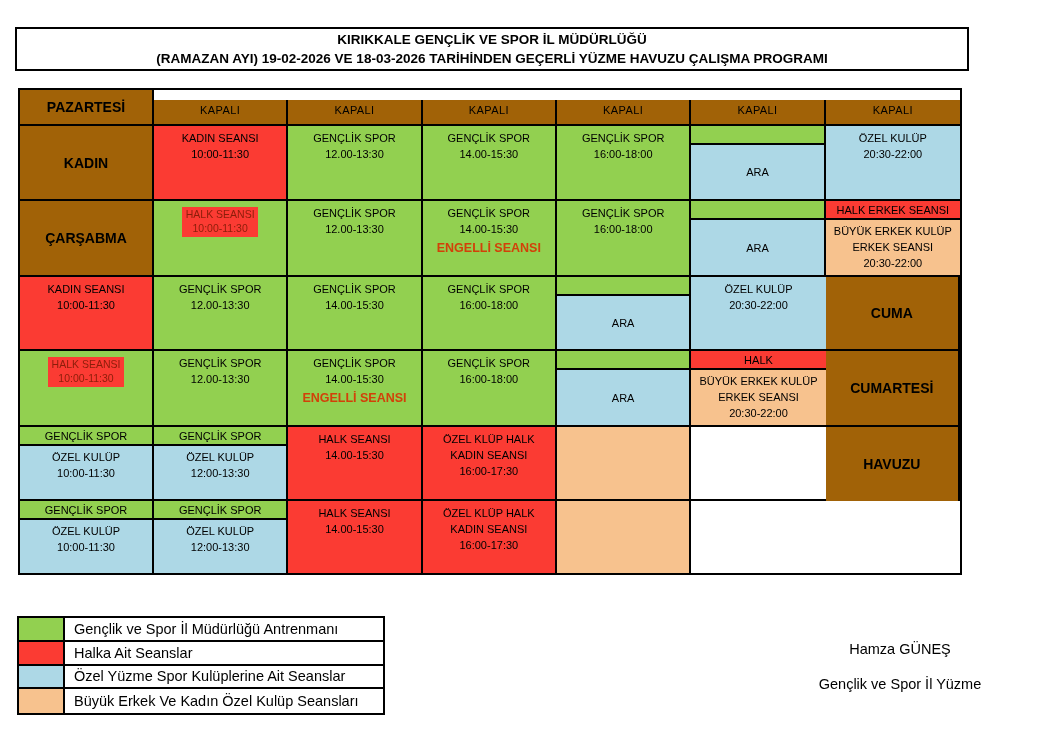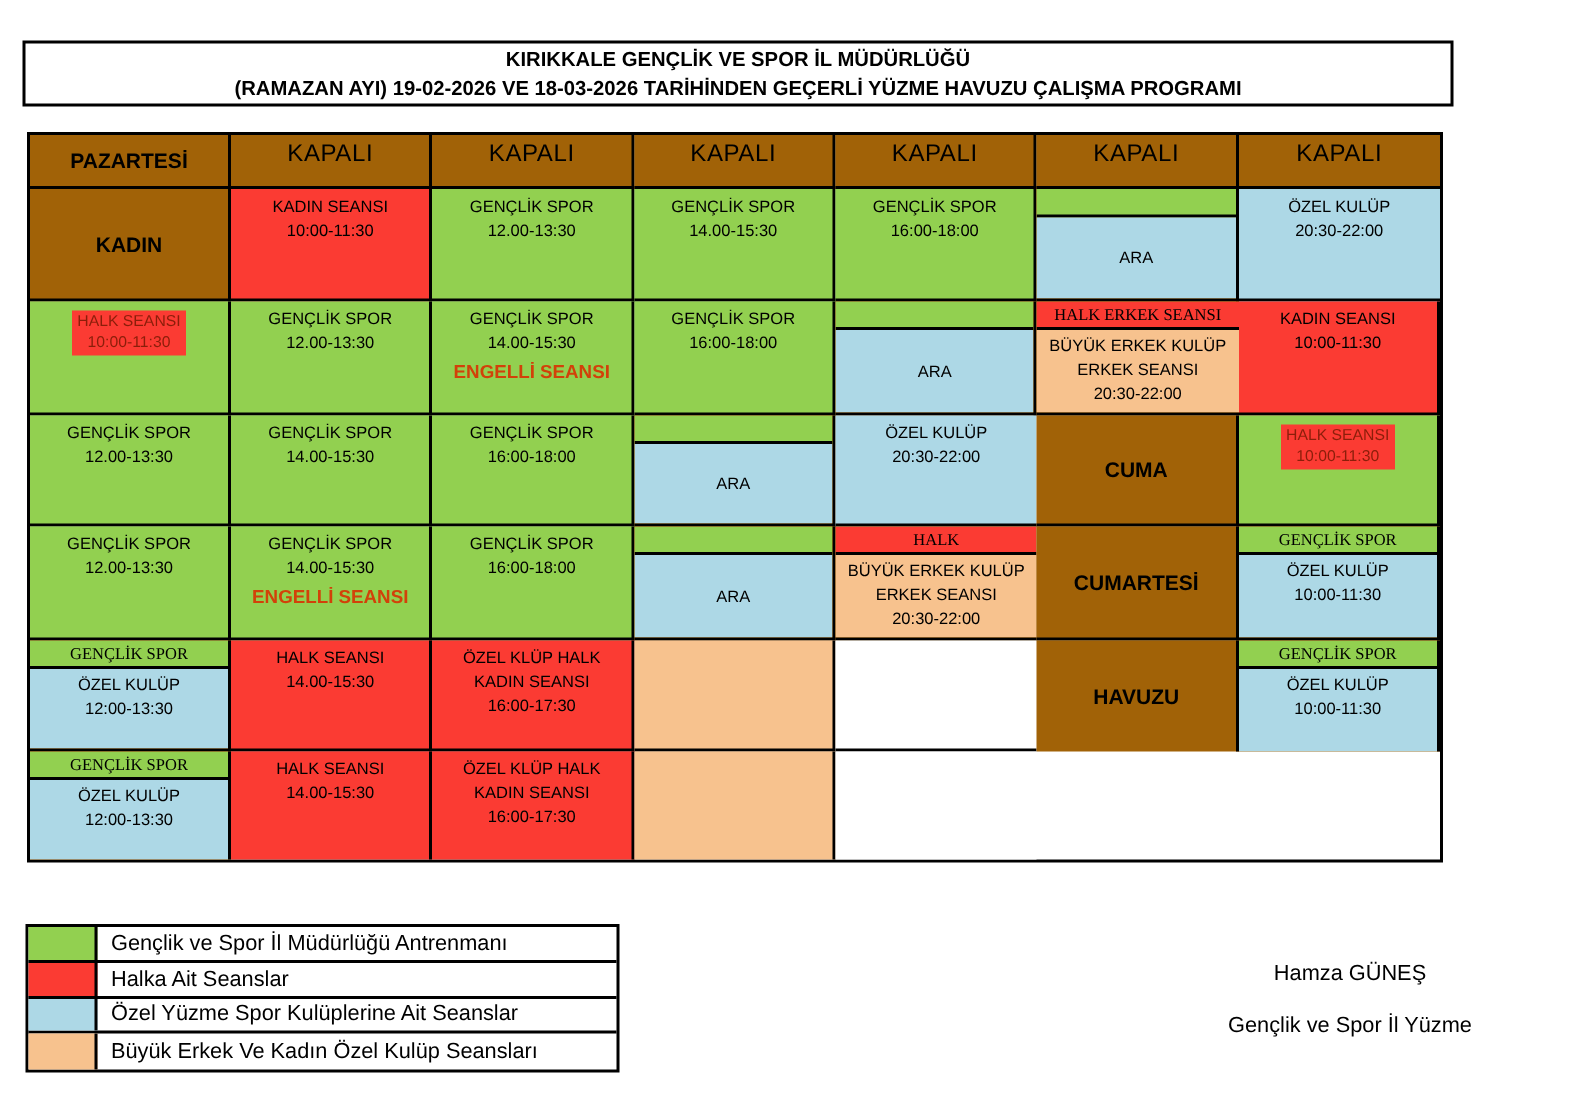--- a/index.html
+++ b/index.html
@@ -20,37 +20,37 @@
     grid-template-columns:134px repeat(6, 1fr);
     grid-template-rows:36px 75px 76px 74px 76px 74px auto;
   }
   .cell {
     border-right:2px solid #000; border-bottom:2px solid #000;
     box-sizing:border-box; overflow:hidden; background:#a16207;
   }
   .cell.lc { border-right:none; }
   .cell.lr { border-bottom:none; }
   .day { display:flex; align-items:center; justify-content:center; font-weight:bold; font-size:14px; }
-  .closed { text-align:center; padding-top:4px; font-size:16px; letter-spacing:.4px; }
+  .closed { text-align:center; padding-top:4px; font-size:11px; letter-spacing:.4px;margin-top:10px; }
   .txt { text-align:center; padding-top:4px; font-size:11px; line-height:16px; }
   .special { font-weight:bold; font-size:12.5px; margin-top:3px; }
   .redbox { margin:2px auto 0; width:76px; font-size:10.5px; line-height:13.5px; padding:1px 0 2px; text-align:center; }
   .split { display:flex; flex-direction:column; padding:0; }
   .split-top {
     flex:0 0 19px; border-bottom:2px solid #000; box-sizing:border-box;
-    display:flex; align-items:center; justify-content:center; font-size:11px;font-family:Liberation Serif, serif;
+    display:flex; align-items:center; justify-content:center; font-size:11px;
   }
   .split-bottom {
     flex:1; display:flex; flex-direction:column; align-items:center;
     text-align:center; font-size:11px; line-height:16px;
   }
   .split-bottom.mid { justify-content:center; }
   .split-bottom.topalign { padding-top:3px; }
   #legend {
-    position:absolute; left:17px; top:616px; width:396px; height:99px;
+    position:absolute; left:17px; top:616px; width:368px; height:99px;
     border:2px solid #000; box-sizing:border-box;
     display:grid; grid-template-rows:repeat(4, 1fr);
   }
   .legend-row { display:grid; grid-template-columns:46px 1fr; border-bottom:2px solid #000; box-sizing:border-box; }
   .legend-row:last-child { border-bottom:none; }
   .legend-swatch { border-right:2px solid #000; box-sizing:border-box; }
   .legend-label { display:flex; align-items:center; padding-left:9px; font-size:14.5px; }
   #signature { position:absolute; left:785px; top:641px; width:230px; text-align:center; font-size:14.5px; }
   .sig-title { margin-top:19px; }
 </style>
@@ -90,20 +90,21 @@
     <div class="cell split">
       <div class="split-top" style="background: rgb(146, 208, 80);"></div>
       <div class="split-bottom mid" style="background: rgb(173, 216, 230);">
         <div class="ln">ARA</div>
       </div>
     </div>
     <div class="cell lc txt" style="background: rgb(173, 216, 230);">
       <div class="ln">ÖZEL KULÜP</div>
       <div class="ln">20:30-22:00</div>
     </div>
+    <div class="cell day">ÇARŞABMA</div>
     <div class="cell txt" style="background: rgb(146, 208, 80);">
       <div class="redbox" style="background: rgb(251, 59, 51); color: rgb(139, 30, 10);">
         <div class="ln">HALK SEANSI</div>
         <div class="ln">10:00-11:30</div>
       </div>
     </div>
     <div class="cell txt" style="background: rgb(146, 208, 80);">
       <div class="ln">GENÇLİK SPOR</div>
       <div class="ln">12.00-13:30</div>
     </div>

